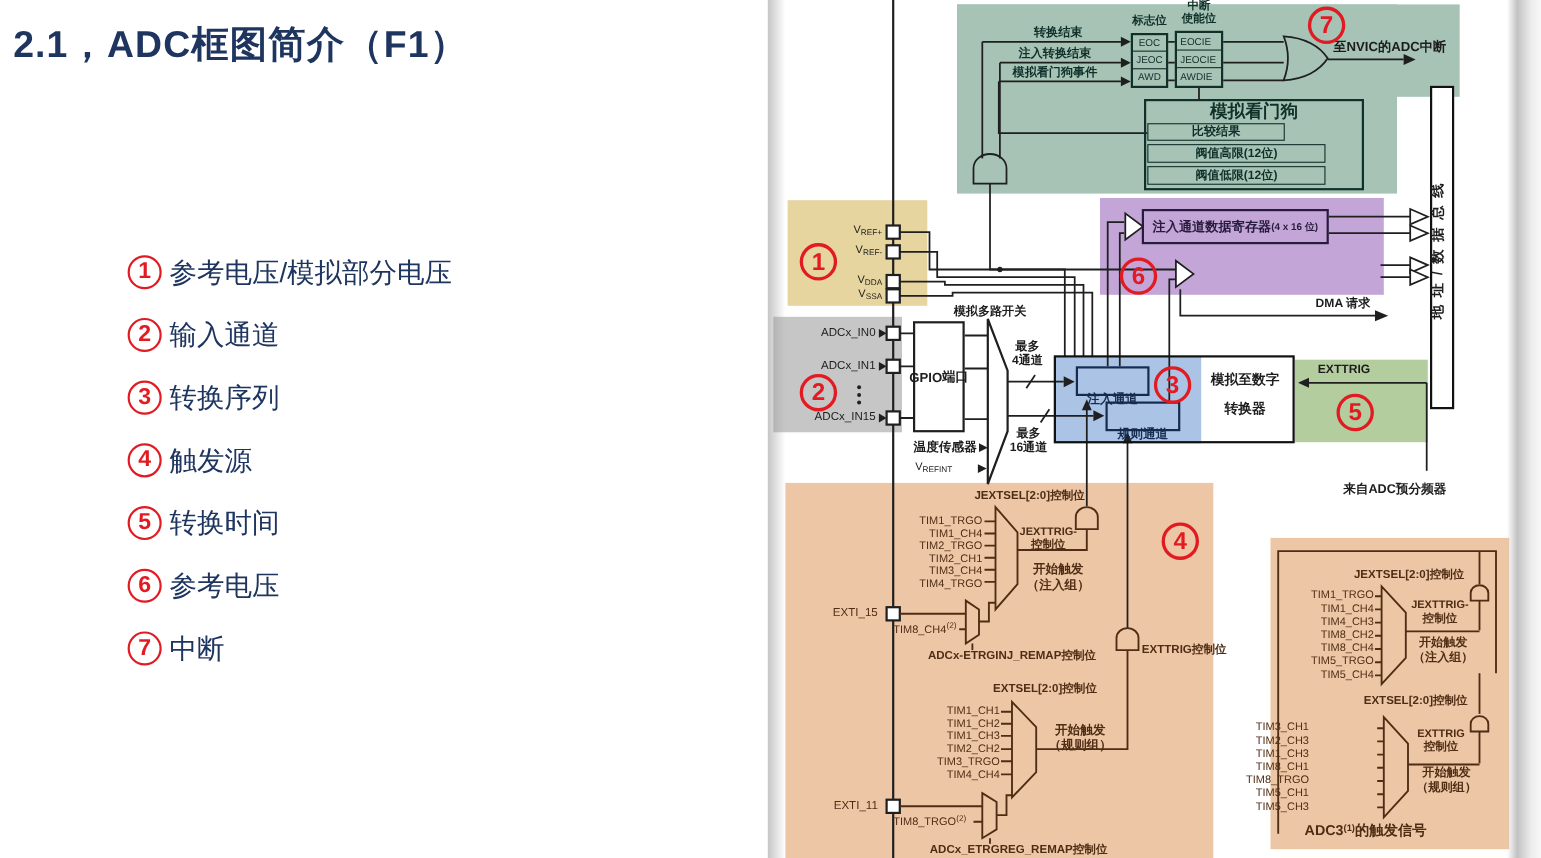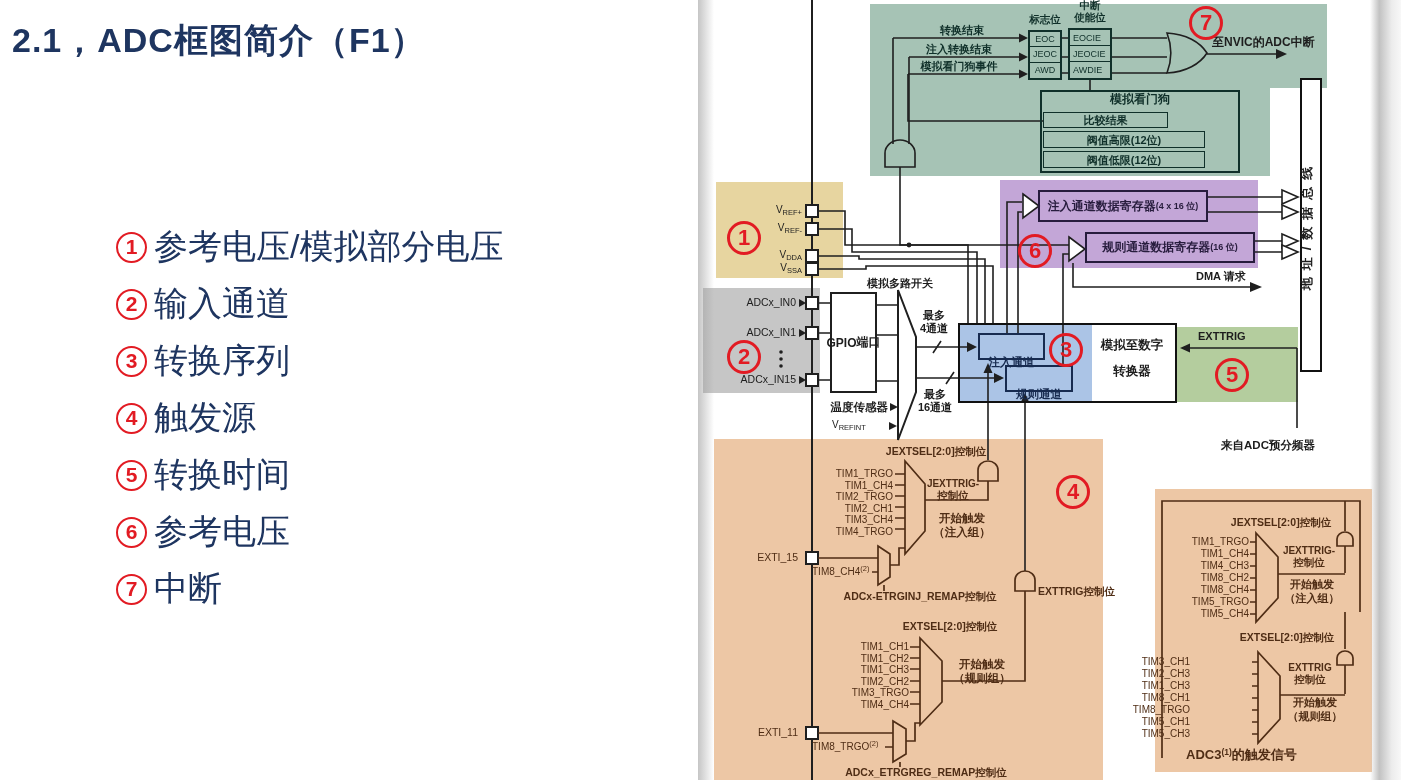--- a/index.html
+++ b/index.html
@@ -16,21 +16,21 @@
   .br{color:#4f2d15;}
   .pu{color:#271c3d;}
   .bl{color:#172b50;margin-top:32px;}
   .sub{font-size:7.5px;vertical-align:-2px;}
   .sup{font-size:7.5px;vertical-align:4px;}
   
   #title{left:12px;top:18px;font-size:34px;font-weight:bold;color:#1e3560;letter-spacing:1px;}
   .li{position:absolute;left:116px;height:34px;display:flex;align-items:center;color:#1e3560;}
   .li .num{width:31px;height:31px;border:2.5px solid #e21b23;border-radius:50%;color:#e21b23;
            display:flex;align-items:center;justify-content:center;font-size:21px;font-weight:bold;flex:0 0 31px;}
-  .li .txt{font-size:34px;margin-left:7px;white-space:nowrap;}
+  .li .txt{font-size:25px;margin-left:7px;white-space:nowrap;}
   
   .ov{position:absolute;z-index:1;}
   
   #wires{position:absolute;left:0;top:0;z-index:2;}
   
   .bx{position:absolute;z-index:3;background:transparent;}
   
   .lb{position:absolute;z-index:4;font-size:11px;line-height:1.12;}
   
   .badge{position:absolute;z-index:5;width:34px;height:34px;border:3px solid #e21b23;border-radius:50%;
@@ -222,24 +222,20 @@
   </div>
   <div class="bx" style="left:1040px;top:90px;width:200px;height:83px;border:2.5px solid #10302a"></div>
   <div class="bx" style="left:1043px;top:112px;width:125px;height:16px;border:1.5px solid #10302a"></div>
   <div class="bx" style="left:1043px;top:131px;width:162px;height:17px;border:1.5px solid #10302a"></div>
   <div class="bx" style="left:1043px;top:151px;width:162px;height:17px;border:1.5px solid #10302a"></div>
 
   <div class="bx fcol" style="left:1038px;top:190px;width:170px;height:32px;border:2.5px solid #271c3d">
     <div class="b pu n" style="font-size:12px">注入通道数据寄存器</div>
     <div class="b pu n" style="font-size:9px">(4 x 16 位)</div>
   </div>
-  <div class="bx fcol" style="left:1085px;top:232px;width:170px;height:31px;border:2.5px solid #271c3d">
-    <div class="b pu n" style="font-size:12px">规则通道数据寄存器</div>
-    <div class="b pu n" style="font-size:9px">(16 位)</div>
-  </div>
 
   <div class="bx" style="left:1300px;top:78px;width:22px;height:294px;border:2px solid #111;background:#fff"></div>
   <div class="lb b dk c" style="left:1164px;top:214px;width:294px;height:22px;transform:rotate(-90deg);font-size:13px;letter-spacing:7px">地址/数据总线</div>
 
   <div class="bx fcol" style="left:830px;top:292px;width:47px;height:101px;border:2.5px solid #1f1f1f">
     <div class="b dk n" style="font-size:12px">GPIO</div>
     <div class="b dk n" style="font-size:12px">端口</div>
   </div>
 
   <div class="bx" style="left:958px;top:323px;width:219px;height:80px;border:2.5px solid #111"></div>
@@ -250,21 +246,21 @@
     <div class="b bl n" style="font-size:11.5px">规则通道</div>
   </div>
 
   <div class="lb b gr c" style="left:922px;top:24px;width:80px">转换结束</div>
   <div class="lb b gr c" style="left:911px;top:43px;width:96px">注入转换结束</div>
   <div class="lb b gr c" style="left:906px;top:60px;width:106px">模拟看门狗事件</div>
   <div class="lb b gr c" style="left:1018px;top:14px;width:54px;font-size:10.5px">标志位</div>
   <div class="lb b gr c" style="left:1066px;top:0px;width:48px;font-size:10.5px">中断</div>
   <div class="lb b gr c" style="left:1066px;top:12px;width:48px;font-size:10.5px">使能位</div>
   <div class="lb b dk n" style="left:1212px;top:36px;font-size:12px">至NVIC的ADC中断</div>
-  <div class="lb b gr c" style="left:1040px;top:93px;width:200px;font-size:12px">模拟看门狗</div>
+  <div class="lb b gr c" style="left:1040px;top:93px;width:200px;font-size:16px">模拟看门狗</div>
   <div class="lb b gr c" style="left:1043px;top:114px;width:125px;font-size:11px">比较结果</div>
   <div class="lb b gr c" style="left:1043px;top:134px;width:162px;font-size:11px">阀值高限(12位)</div>
   <div class="lb b gr c" style="left:1043px;top:154px;width:162px;font-size:11px">阀值低限(12位)</div>
 
   <div class="lb b dk n" style="left:1196px;top:270px;font-size:11px">DMA 请求</div>
 
   <div class="lb dk r n" style="left:752px;top:204px;width:50px;font-size:10px"><span>V</span><span class="sub">REF+</span></div>
   <div class="lb dk r n" style="left:752px;top:222px;width:50px;font-size:10px"><span>V</span><span class="sub">REF-</span></div>
   <div class="lb dk r n" style="left:752px;top:249px;width:50px;font-size:10px"><span>V</span><span class="sub">DDA</span></div>
   <div class="lb dk r n" style="left:752px;top:262px;width:50px;font-size:10px"><span>V</span><span class="sub">SSA</span></div>

